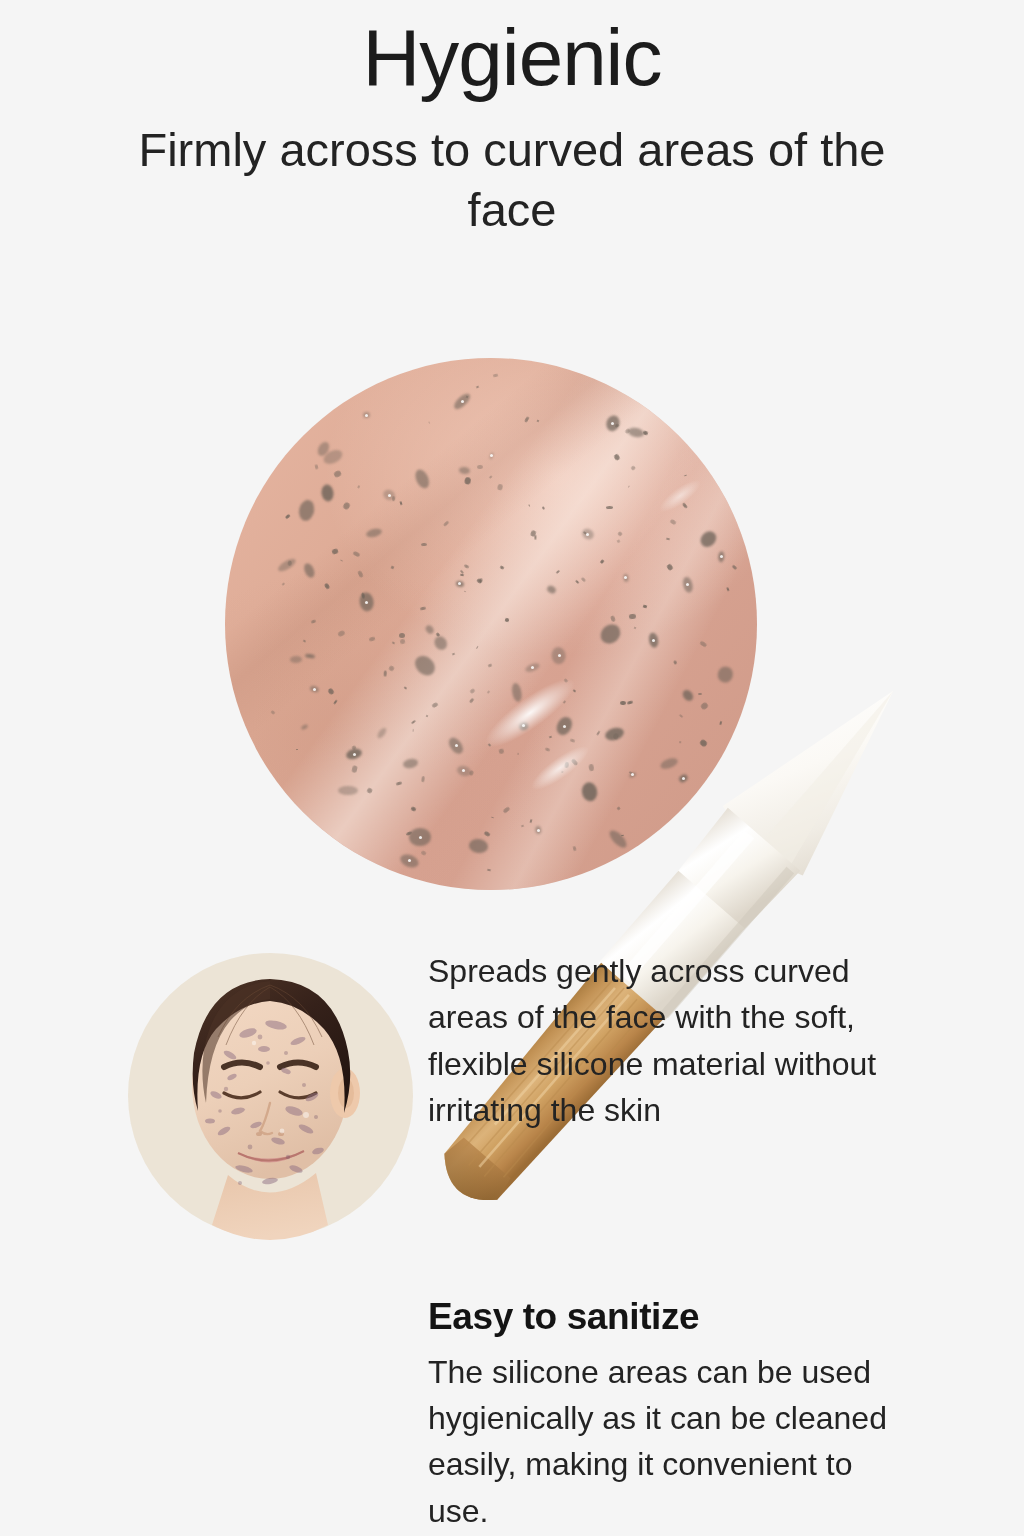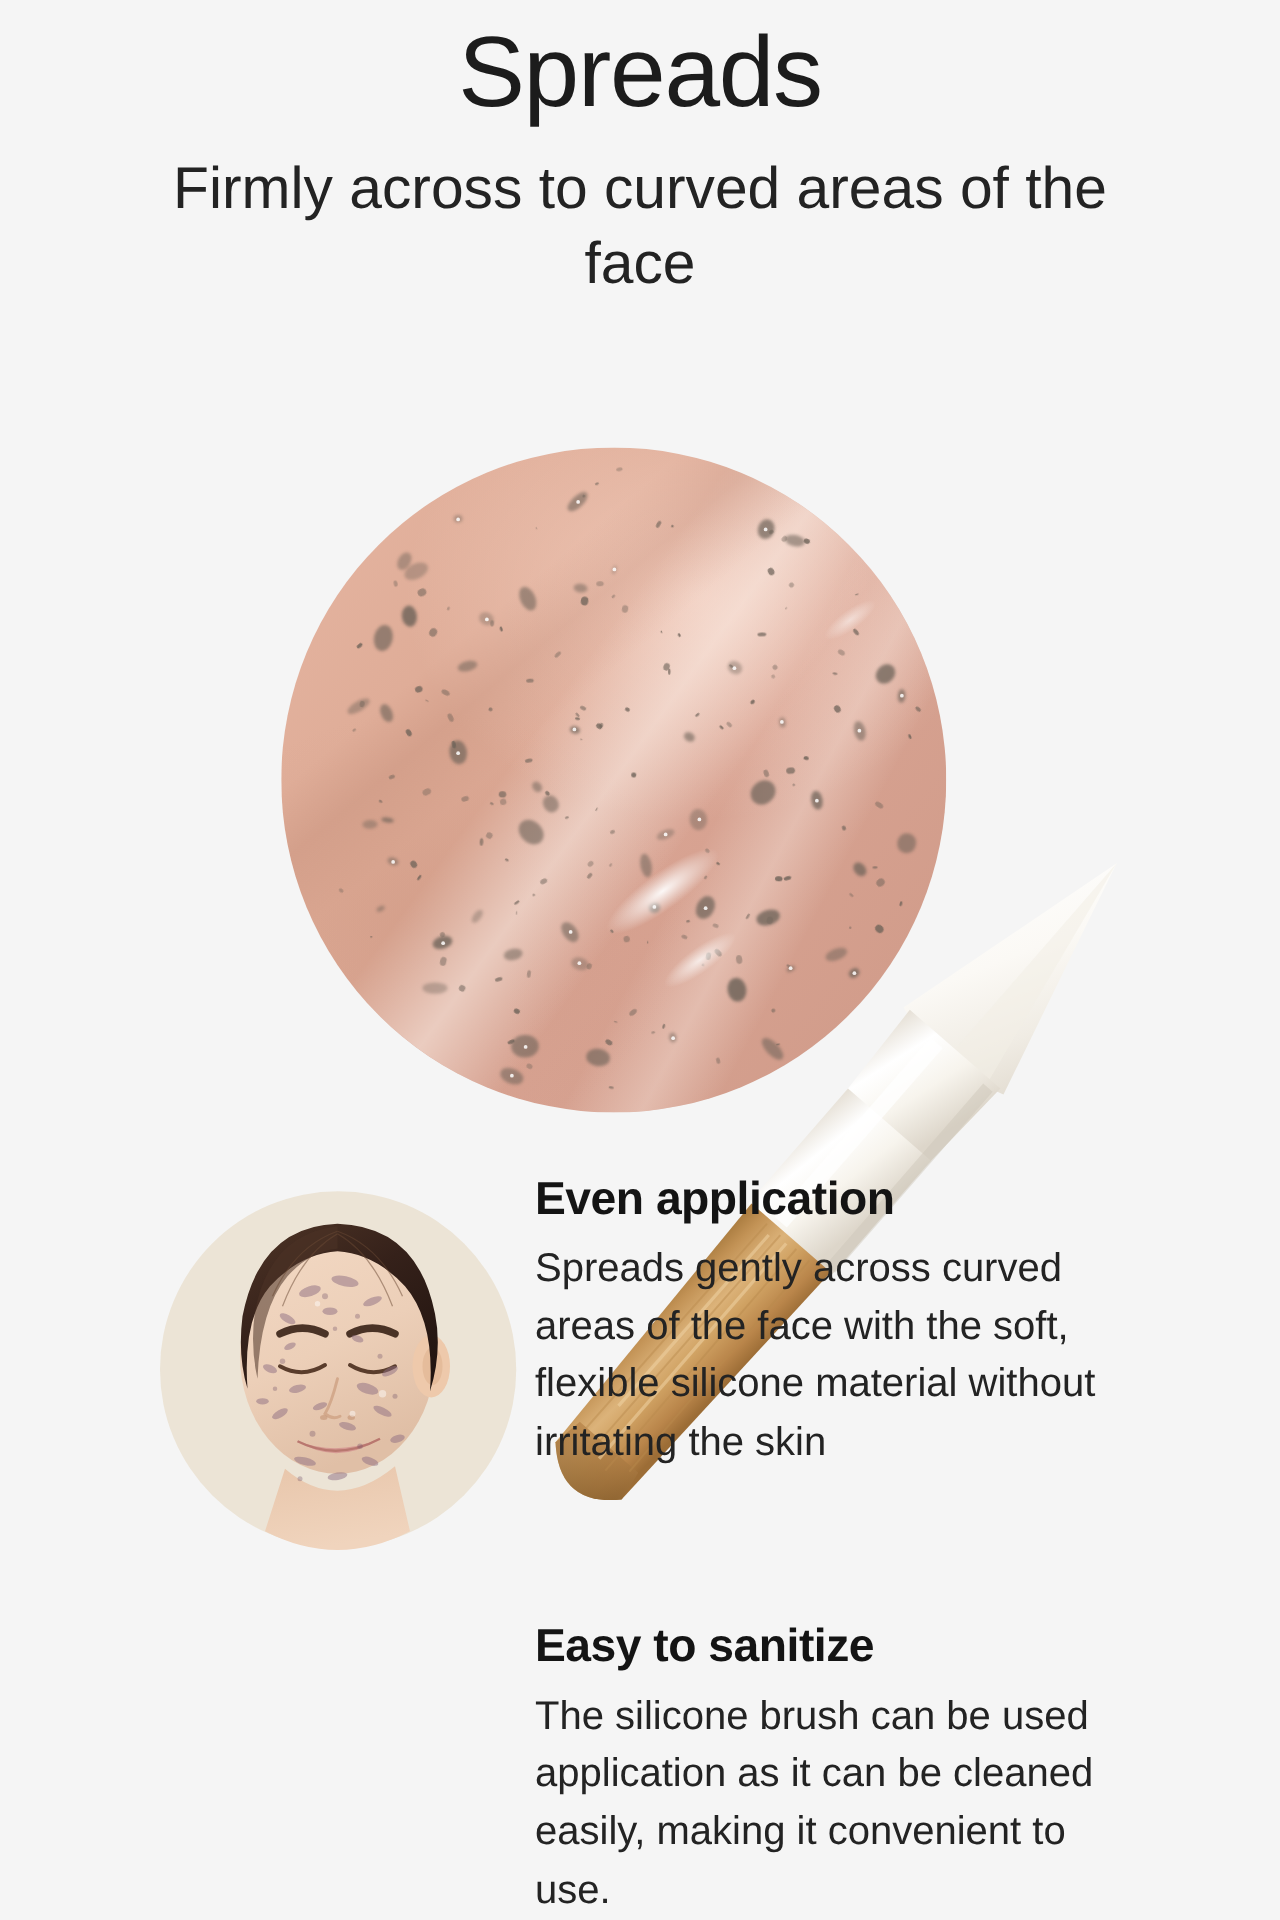--- a/index.html
+++ b/index.html
@@ -120,21 +120,21 @@
     color:#232323;
     margin-top:10px;
   }
   .feature-even { top:938px; }
   .feature-easy { top:1296px; }
 </style>
 </head>
 <body>
 
 <div class="header">
-  <div class="title-line1">Spreads</div>
+  <div class="title-line1">Hygienic</div>
   <div class="subtitle">Firmly across to curved areas of the face</div>
 </div>
 
 <div class="mask-stage">
   <div class="mask-circle">
     <div class="gloss"></div>
     <div class="gloss2"></div>
     <div class="gloss3"></div>
     <div id="speckle-layer">
         <div class="speck" style="left: 98.508px; top: 225.628px; width: 5.76491px; height: 4.29768px; background: rgb(110, 99, 89); opacity: 0.79; transform: rotate(58.8deg); filter: blur(0.6px);"></div>
@@ -518,20 +518,19 @@
       <g opacity=".45" fill="#ffffff">
         <circle cx="186" cy="190" r="3"></circle>
           <circle cx="134" cy="118" r="2.2"></circle>
         <circle cx="162" cy="206" r="2.4"></circle>
       </g>
     </g>
   </svg>
 </div>
 
 <div class="feature feature-even">
-  <h3>Even application</h3>
   <p>Spreads gently across curved areas of the face with the soft, flexible silicone material without irritating the skin</p>
 </div>
 
 <div class="feature feature-easy">
   <h3>Easy to sanitize</h3>
-  <p>The silicone brush can be used application as it can be cleaned easily, making it convenient to use.</p>
+  <p>The silicone areas can be used hygienically as it can be cleaned easily, making it convenient to use.</p>
 </div>
 
 </body></html>

